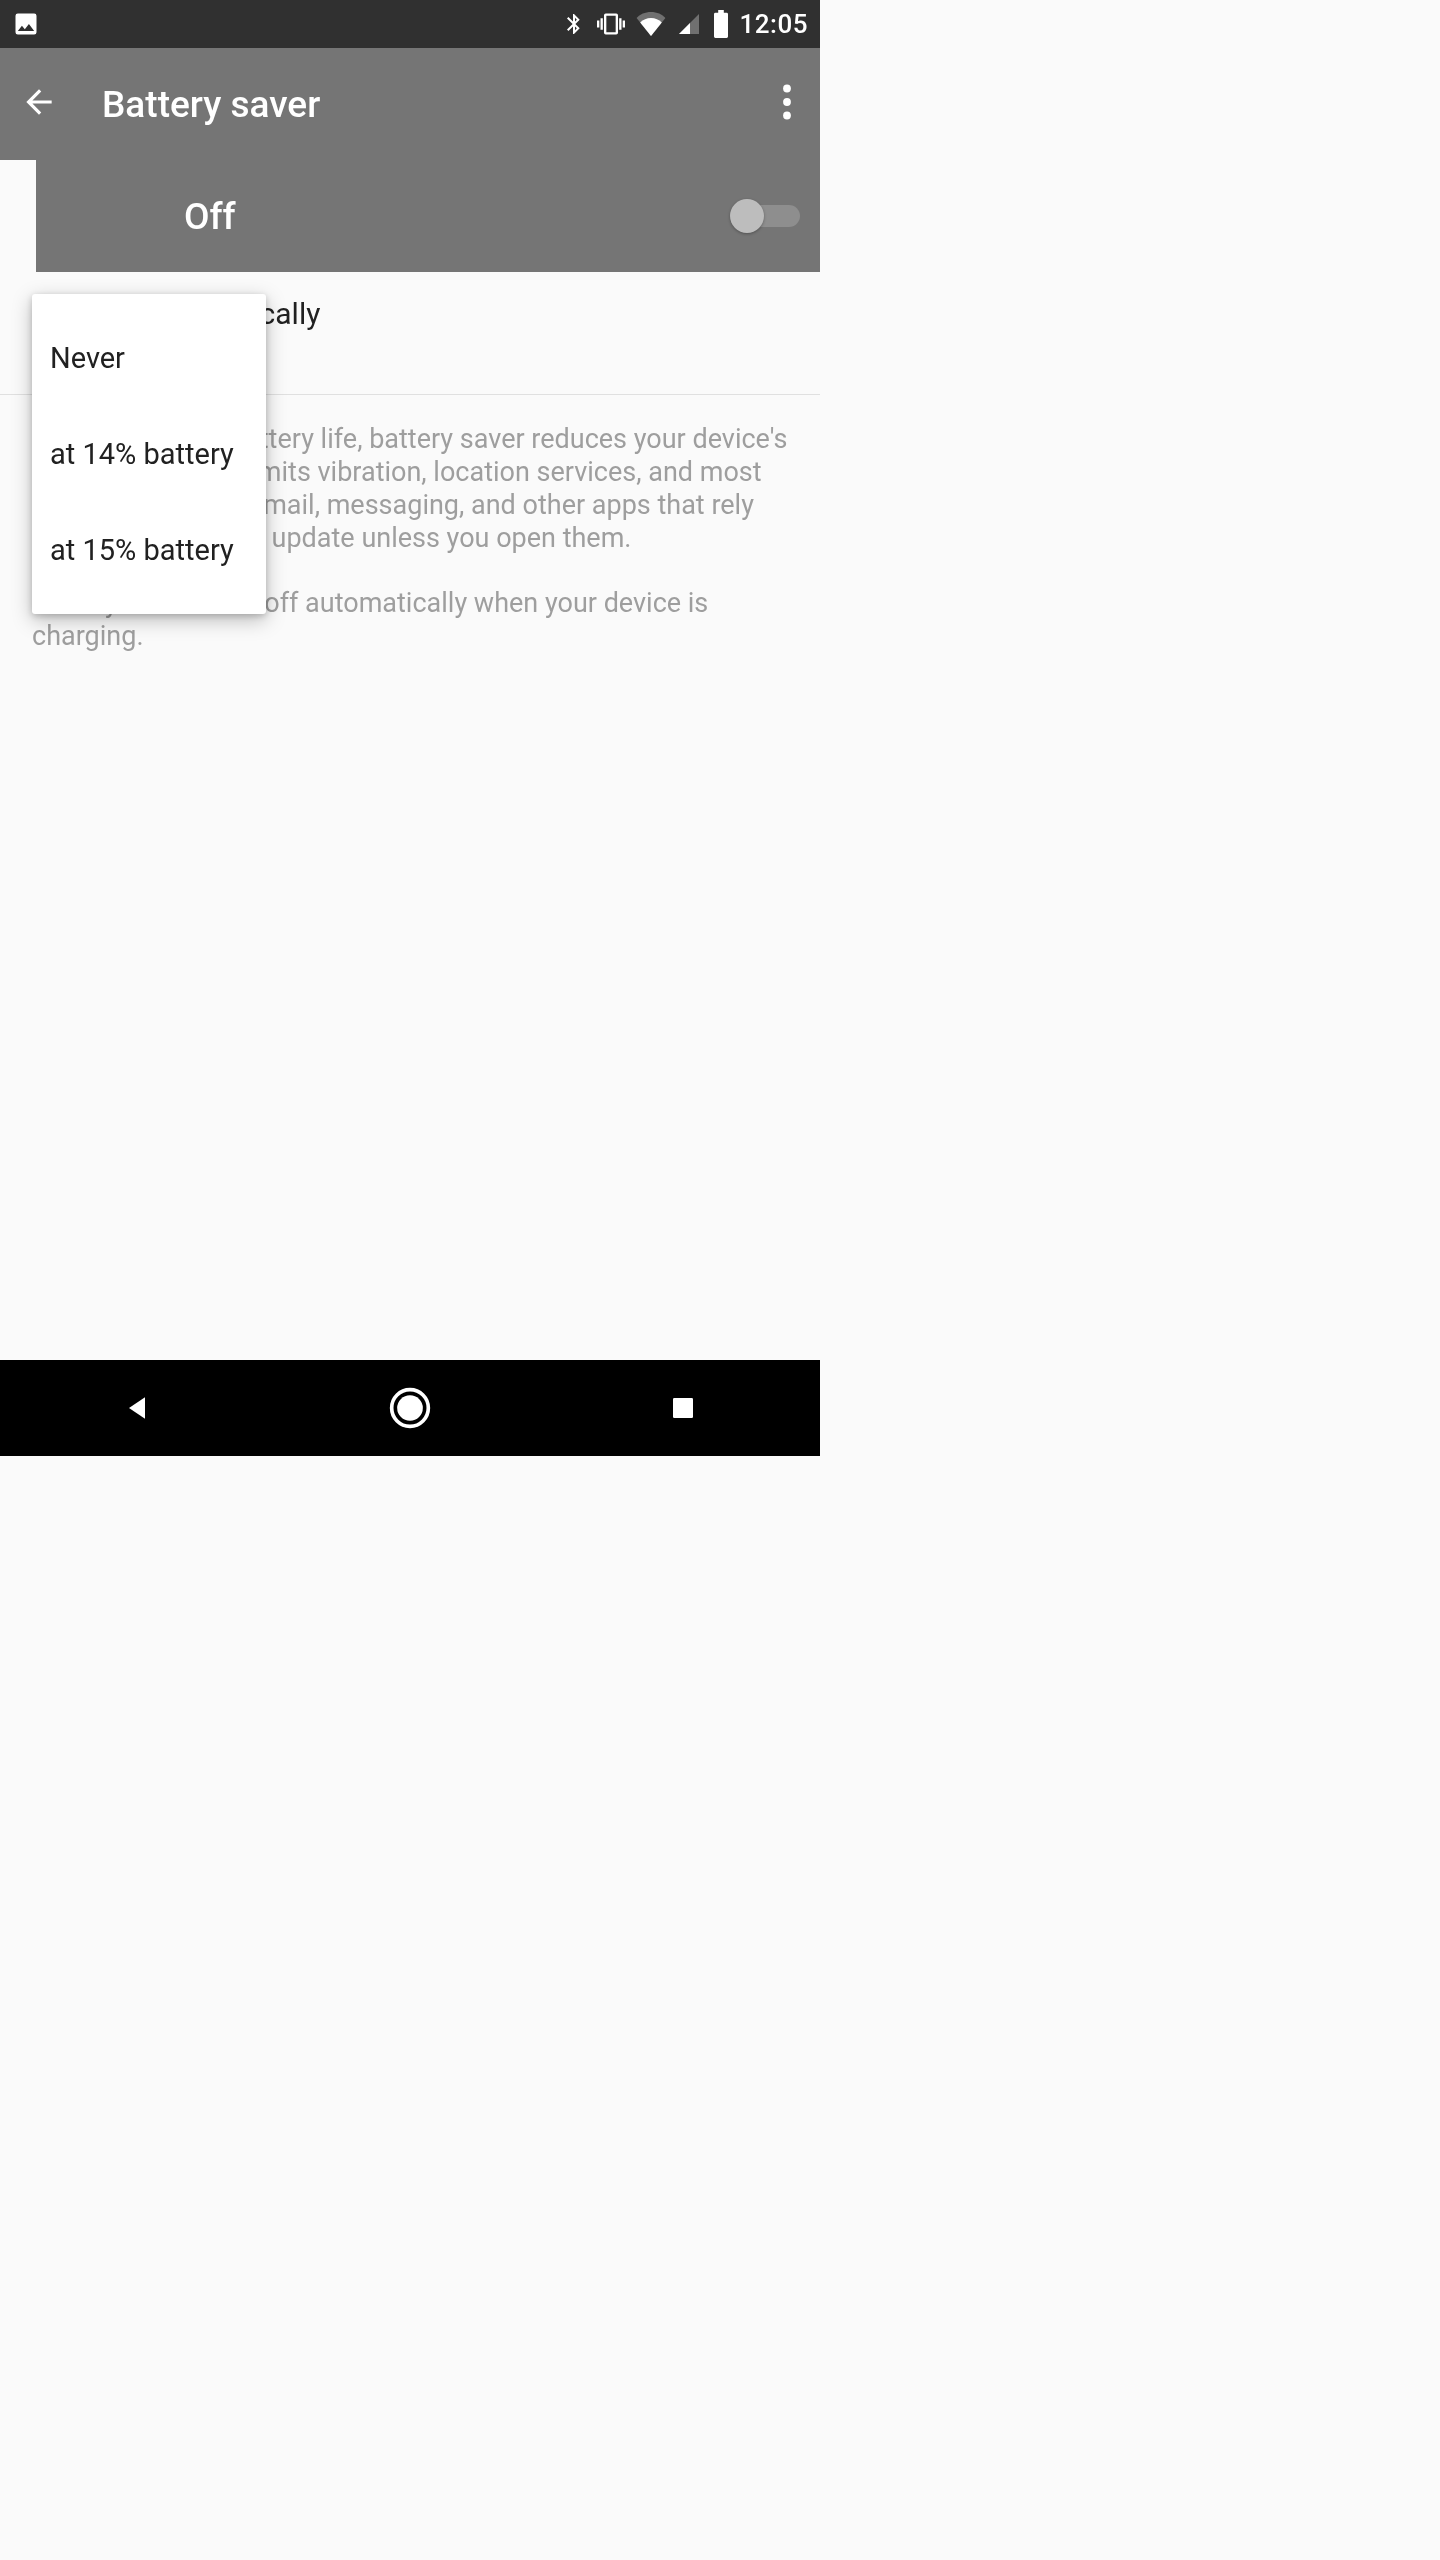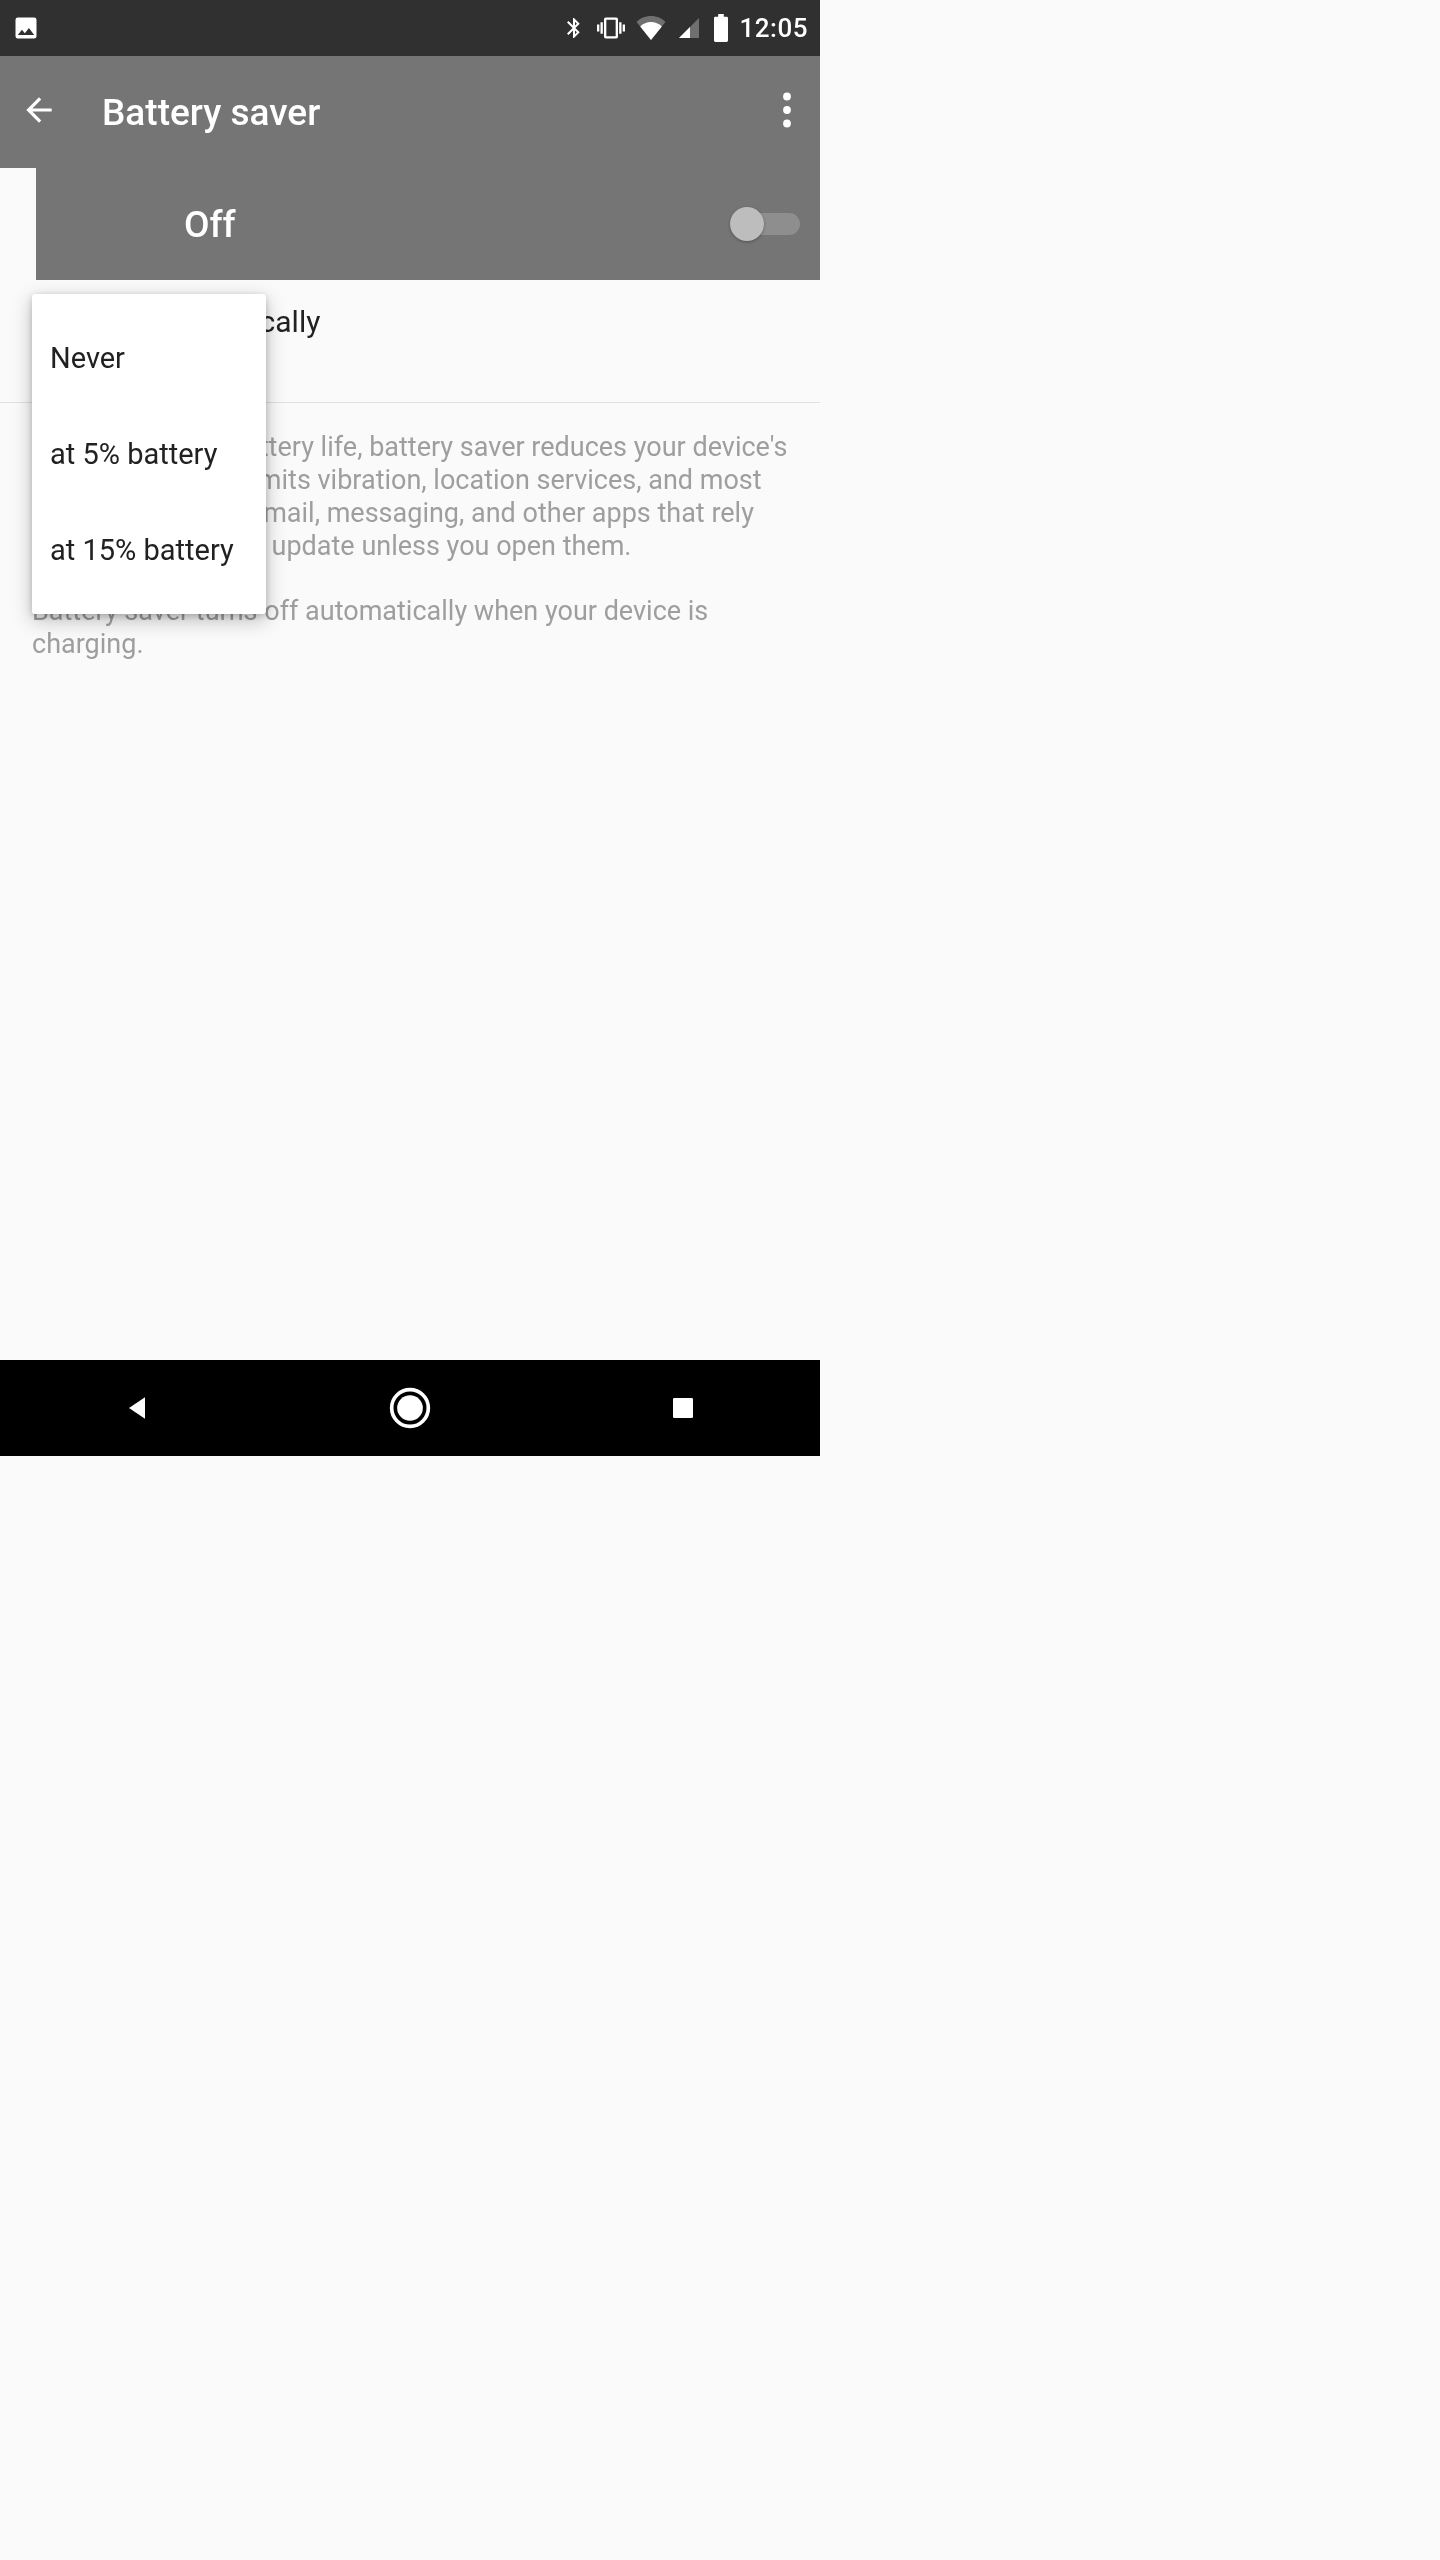--- a/index.html
+++ b/index.html
@@ -1,21 +1,21 @@
 <!DOCTYPE html>
 <html><head>
 <meta charset="utf-8">
 <style>
   * { box-sizing: border-box; margin: 0; padding: 0; }
   html, body { width: 820px; height: 1456px; overflow: hidden; font-family: Roboto, "Helvetica Neue", Arial, sans-serif; }
   body { background: #fafafa; position: relative; }
 
   
   .statusbar {
-    height: 56px; background: #303030; color: #fff;
+    height: 48px; background: #303030; color: #fff;
     display: flex; align-items: center; padding: 0 12px;
   }
   .statusbar .left { flex: 0 0 auto; display: flex; align-items: center; }
   .statusbar .spacer { flex: 1; }
   .statusbar .right { display: flex; align-items: center; gap: 10px; }
   .statusbar .clock { font-size: 26px; font-weight: 500; letter-spacing: 0.5px; }
   .statusbar svg { display: block; }
 
   
   .appbar {
@@ -149,21 +149,21 @@
   <div class="psub">Never</div>
 </div>
 
 <div class="desc">
   <p>To help improve battery life, battery saver reduces your device's performance and limits vibration, location services, and most background data. Email, messaging, and other apps that rely on syncing may not update unless you open them.</p>
   <p>Battery saver turns off automatically when your device is charging.</p>
 </div>
 
 <div class="popup">
   <div class="item">Never</div>
-  <div class="item">at 5% battery</div>
+  <div class="item">at 14% battery</div>
   <div class="item">at 15% battery</div>
 </div>
 
 <div class="navbar">
   <span class="navbtn">
     <svg width="32" height="32" viewBox="0 0 24 24" fill="#fff">
         <path d="M18 4v16L6 12 18 4z"></path>
       </svg>
   </span>
   <span class="navbtn">

